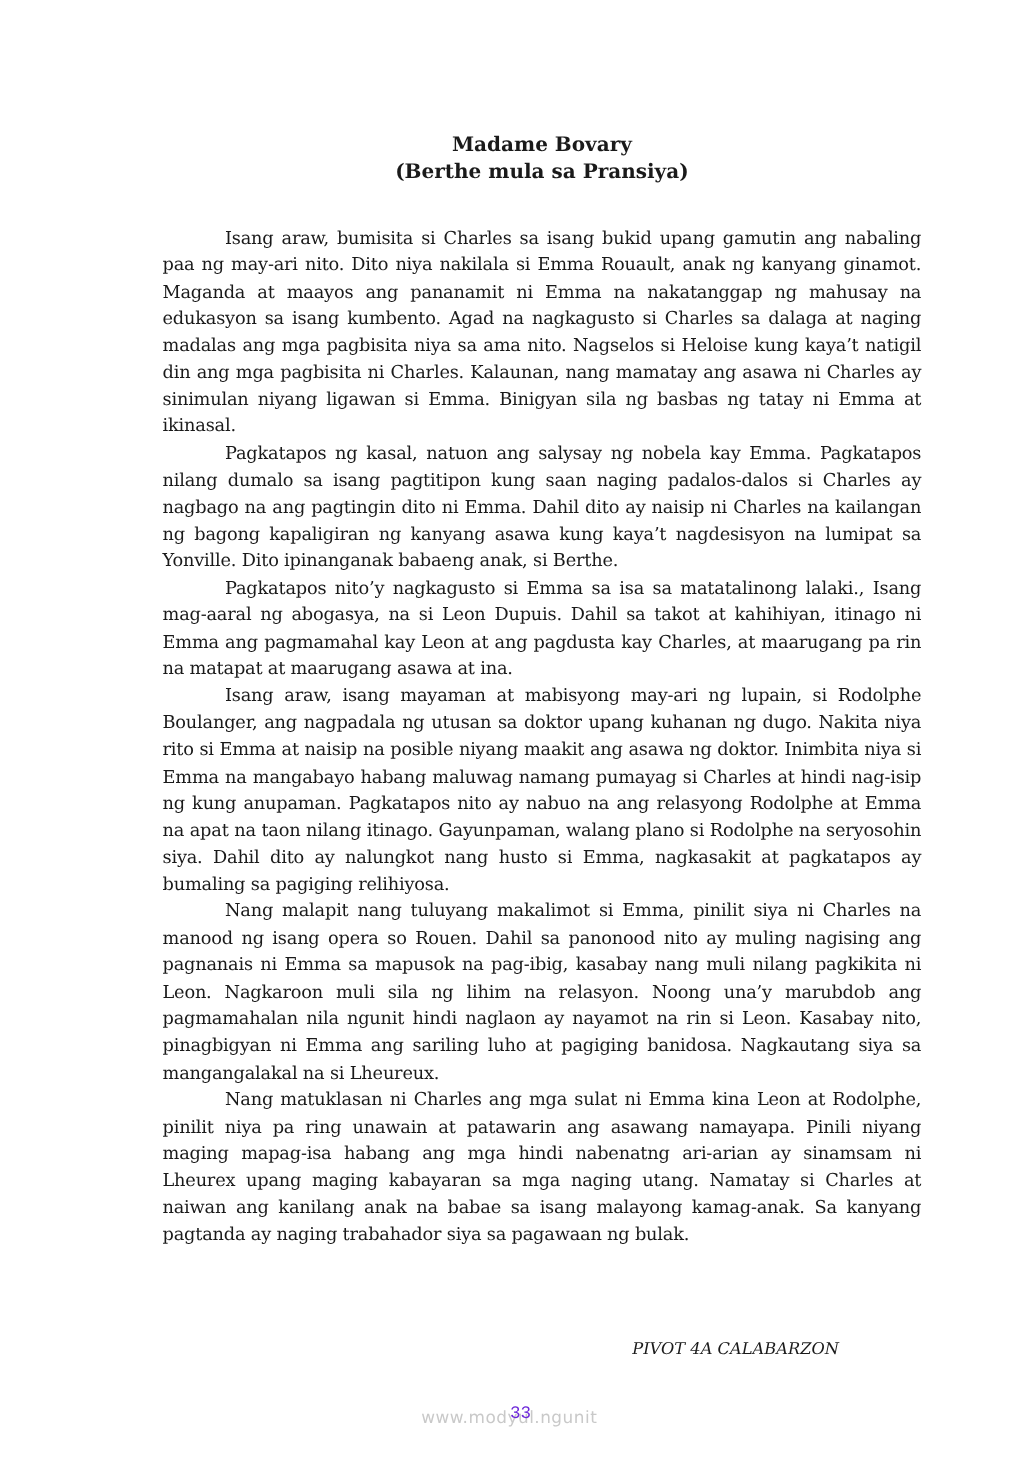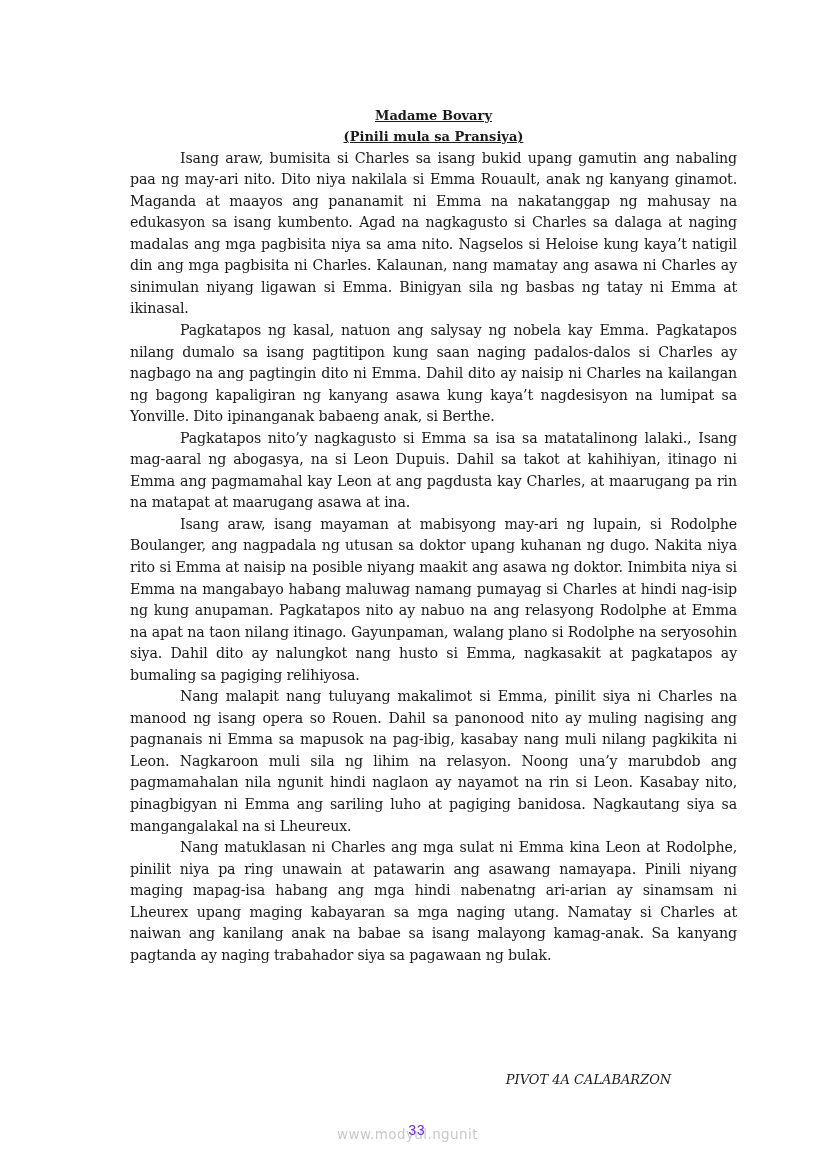--- a/index.html
+++ b/index.html
@@ -17,33 +17,33 @@
     }
     .page {
       position: absolute;
       left: 130px;
       top: 105px;
       width: 607px;
     }
     .title-block {
       text-align: center;
       font-weight: bold;
-      font-size: 13px;
+      font-size: 16px;
       line-height: 21.3px;
       margin-left: 0;
-      text-decoration: underline;
     }
     .title-line {
       display: block;
     }
     .body-text {
       font-size: 14.2px;
       line-height: 21.55px;
       text-align: justify;
       letter-spacing: -0.15px;
+      margin-top: 33px;
     }
     .para {
       margin: 0;
       text-indent: 50px;
       hyphens: none;
     }
     .footer-credit {
       position: absolute;
       top: 1072px;
       left: 440px;
@@ -79,21 +79,21 @@
       font-size: 14px;
       color: #6d28d9;
     }
   </style>
 </head>
 <body>
 
 <div class="page">
   <div class="title-block">
     <span class="title-line">Madame Bovary</span>
-    <span class="title-line">(Pinili mula sa Pransiya)</span>
+    <span class="title-line">(Berthe mula sa Pransiya)</span>
   </div>
   <div class="body-text">
     <p class="para">Isang araw, bumisita si Charles sa isang bukid upang gamutin ang nabaling paa ng may-ari nito. Dito niya nakilala si Emma Rouault, anak ng kanyang ginamot. Maganda at maayos ang pananamit ni Emma na nakatanggap ng mahusay na edukasyon sa isang kumbento. Agad na nagkagusto si Charles sa dalaga at naging madalas ang mga pagbisita niya sa ama nito. Nagselos si Heloise kung kaya’t natigil din ang mga pagbisita ni Charles. Kalaunan, nang mamatay ang asawa ni Charles ay sinimulan niyang ligawan si Emma. Binigyan sila ng basbas ng tatay ni Emma at ikinasal.</p>
     <p class="para">Pagkatapos ng kasal, natuon ang salysay ng nobela kay Emma. Pagkatapos nilang dumalo sa isang pagtitipon kung saan naging padalos-dalos si Charles ay nagbago na ang pagtingin dito ni Emma. Dahil dito ay naisip ni Charles na kailangan ng bagong kapaligiran ng kanyang asawa kung kaya’t nagdesisyon na lumipat sa Yonville. Dito ipinanganak babaeng anak, si Berthe.</p>
     <p class="para">Pagkatapos nito’y nagkagusto si Emma sa isa sa matatalinong lalaki., Isang mag-aaral ng abogasya, na si Leon Dupuis. Dahil sa takot at kahihiyan, itinago ni Emma ang pagmamahal kay Leon at ang pagdusta kay Charles, at maarugang pa rin na matapat at maarugang asawa at ina.</p>
     <p class="para">Isang araw, isang mayaman at mabisyong may-ari ng lupain, si Rodolphe Boulanger, ang nagpadala ng utusan sa doktor upang kuhanan ng dugo. Nakita niya rito si Emma at naisip na posible niyang maakit ang asawa ng doktor. Inimbita niya si Emma na mangabayo habang maluwag namang pumayag si Charles at hindi nag-isip ng kung anupaman. Pagkatapos nito ay nabuo na ang relasyong Rodolphe at Emma na apat na taon nilang itinago. Gayunpaman, walang plano si Rodolphe na seryosohin siya. Dahil dito ay nalungkot nang husto si Emma, nagkasakit at pagkatapos ay bumaling sa pagiging relihiyosa.</p>
     <p class="para">Nang malapit nang tuluyang makalimot si Emma, pinilit siya ni Charles na manood ng isang opera so Rouen. Dahil sa panonood nito ay muling nagising ang pagnanais ni Emma sa mapusok na pag-ibig, kasabay nang muli nilang pagkikita ni Leon. Nagkaroon muli sila ng lihim na relasyon. Noong una’y marubdob ang pagmamahalan nila ngunit hindi naglaon ay nayamot na rin si Leon. Kasabay nito, pinagbigyan ni Emma ang sariling luho at pagiging banidosa. Nagkautang siya sa mangangalakal na si Lheureux.</p>
     <p class="para">Nang matuklasan ni Charles ang mga sulat ni Emma kina Leon at Rodolphe, pinilit niya pa ring unawain at patawarin ang asawang namayapa. Pinili niyang maging mapag-isa habang ang mga hindi nabenatng ari-arian ay sinamsam ni Lheurex upang maging kabayaran sa mga naging utang. Namatay si Charles at naiwan ang kanilang anak na babae sa isang malayong kamag-anak. Sa kanyang pagtanda ay naging trabahador siya sa pagawaan ng bulak.</p>
   </div>
 </div>

